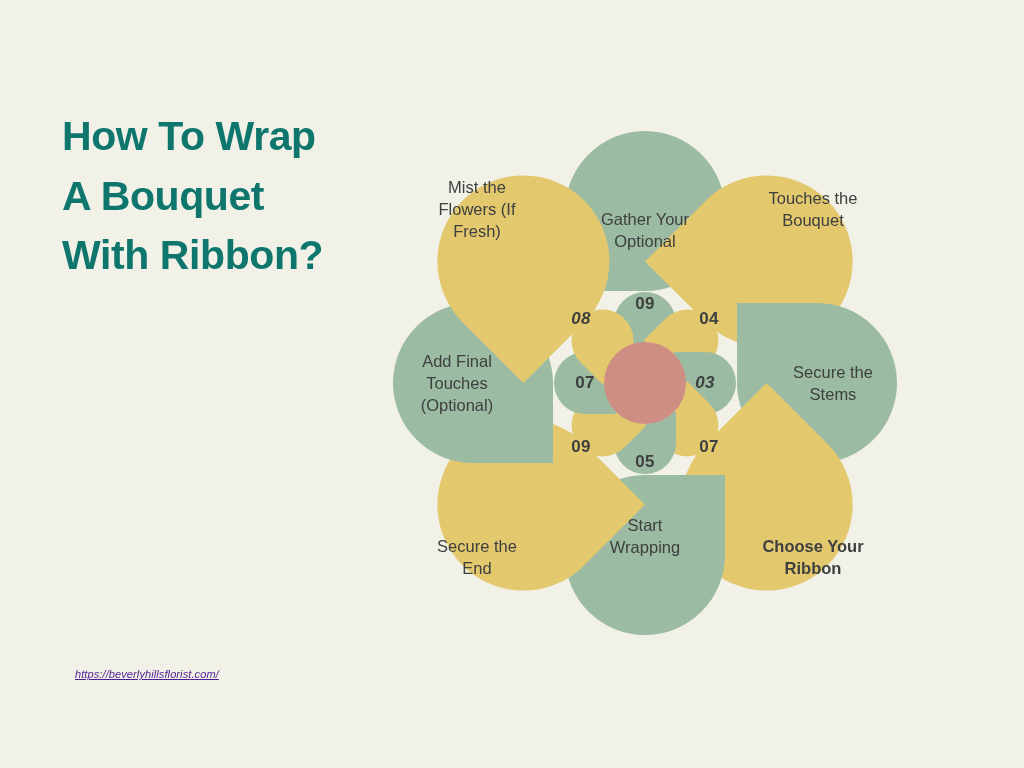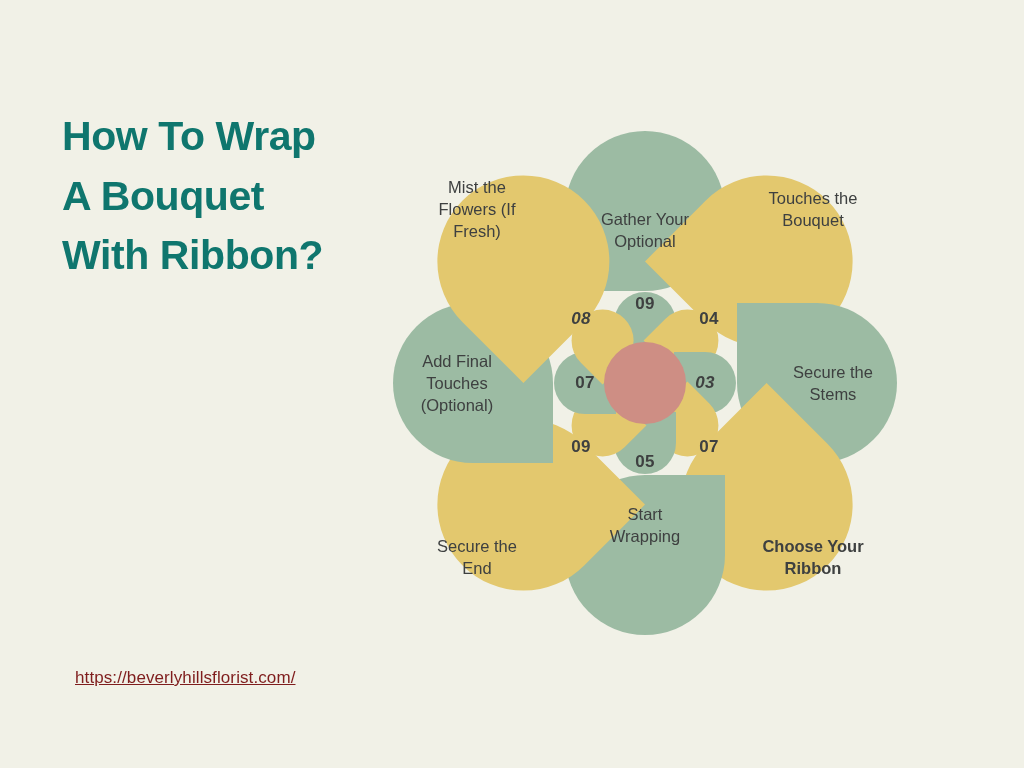--- a/index.html
+++ b/index.html
@@ -33,24 +33,25 @@
     color: #0f766e;
     letter-spacing: -0.4px;
     white-space: pre-line;
   }
 
   
   #url-link {
     position: absolute;
     left: 75px;
     top: 668px;
-    font-size: 17px;
-    color: #7f1d1d;
+    font-size: 11px;
+    color: #4c1d95;
     text-decoration: underline;
     letter-spacing: 0.1px;
+    font-style: italic;
   }
 
   
   #flower {
     position: absolute;
     left: 645px;
     top: 383px;
     width: 0;
     height: 0;
   }
@@ -183,21 +184,21 @@
     </div>
     <div class="badge-label" style="left:33px; top:33px;">07</div>
     <div class="petal-label big" style="left:82px; top:88px;font-weight:bold;">Choose Your
 Ribbon</div>
 
     <div class="spoke" style="transform: rotate(90deg);">
       <div class="badge-shape" style="background: rgb(156, 187, 163);"></div>
       <div class="petal-shape" style="background: rgb(156, 187, 163);"></div>
     </div>
     <div class="badge-label" style="left:-31px; top:48px;">05</div>
-    <div class="petal-label" style="left:-80px; top:62px;">Start
+    <div class="petal-label" style="left:-80px; top:73px;">Start
 Wrapping</div>
 
     <div class="spoke" style="transform: rotate(135deg);">
       <div class="badge-shape yellow square-corner" style="background: rgb(227, 200, 110);"></div>
       <div class="petal-shape yellow big" style="background: rgb(227, 200, 110);"></div>
     </div>
     <div class="badge-label" style="left:-95px; top:33px;">09</div>
     <div class="petal-label big" style="left:-254px; top:88px;">Secure the
 End</div>
 

